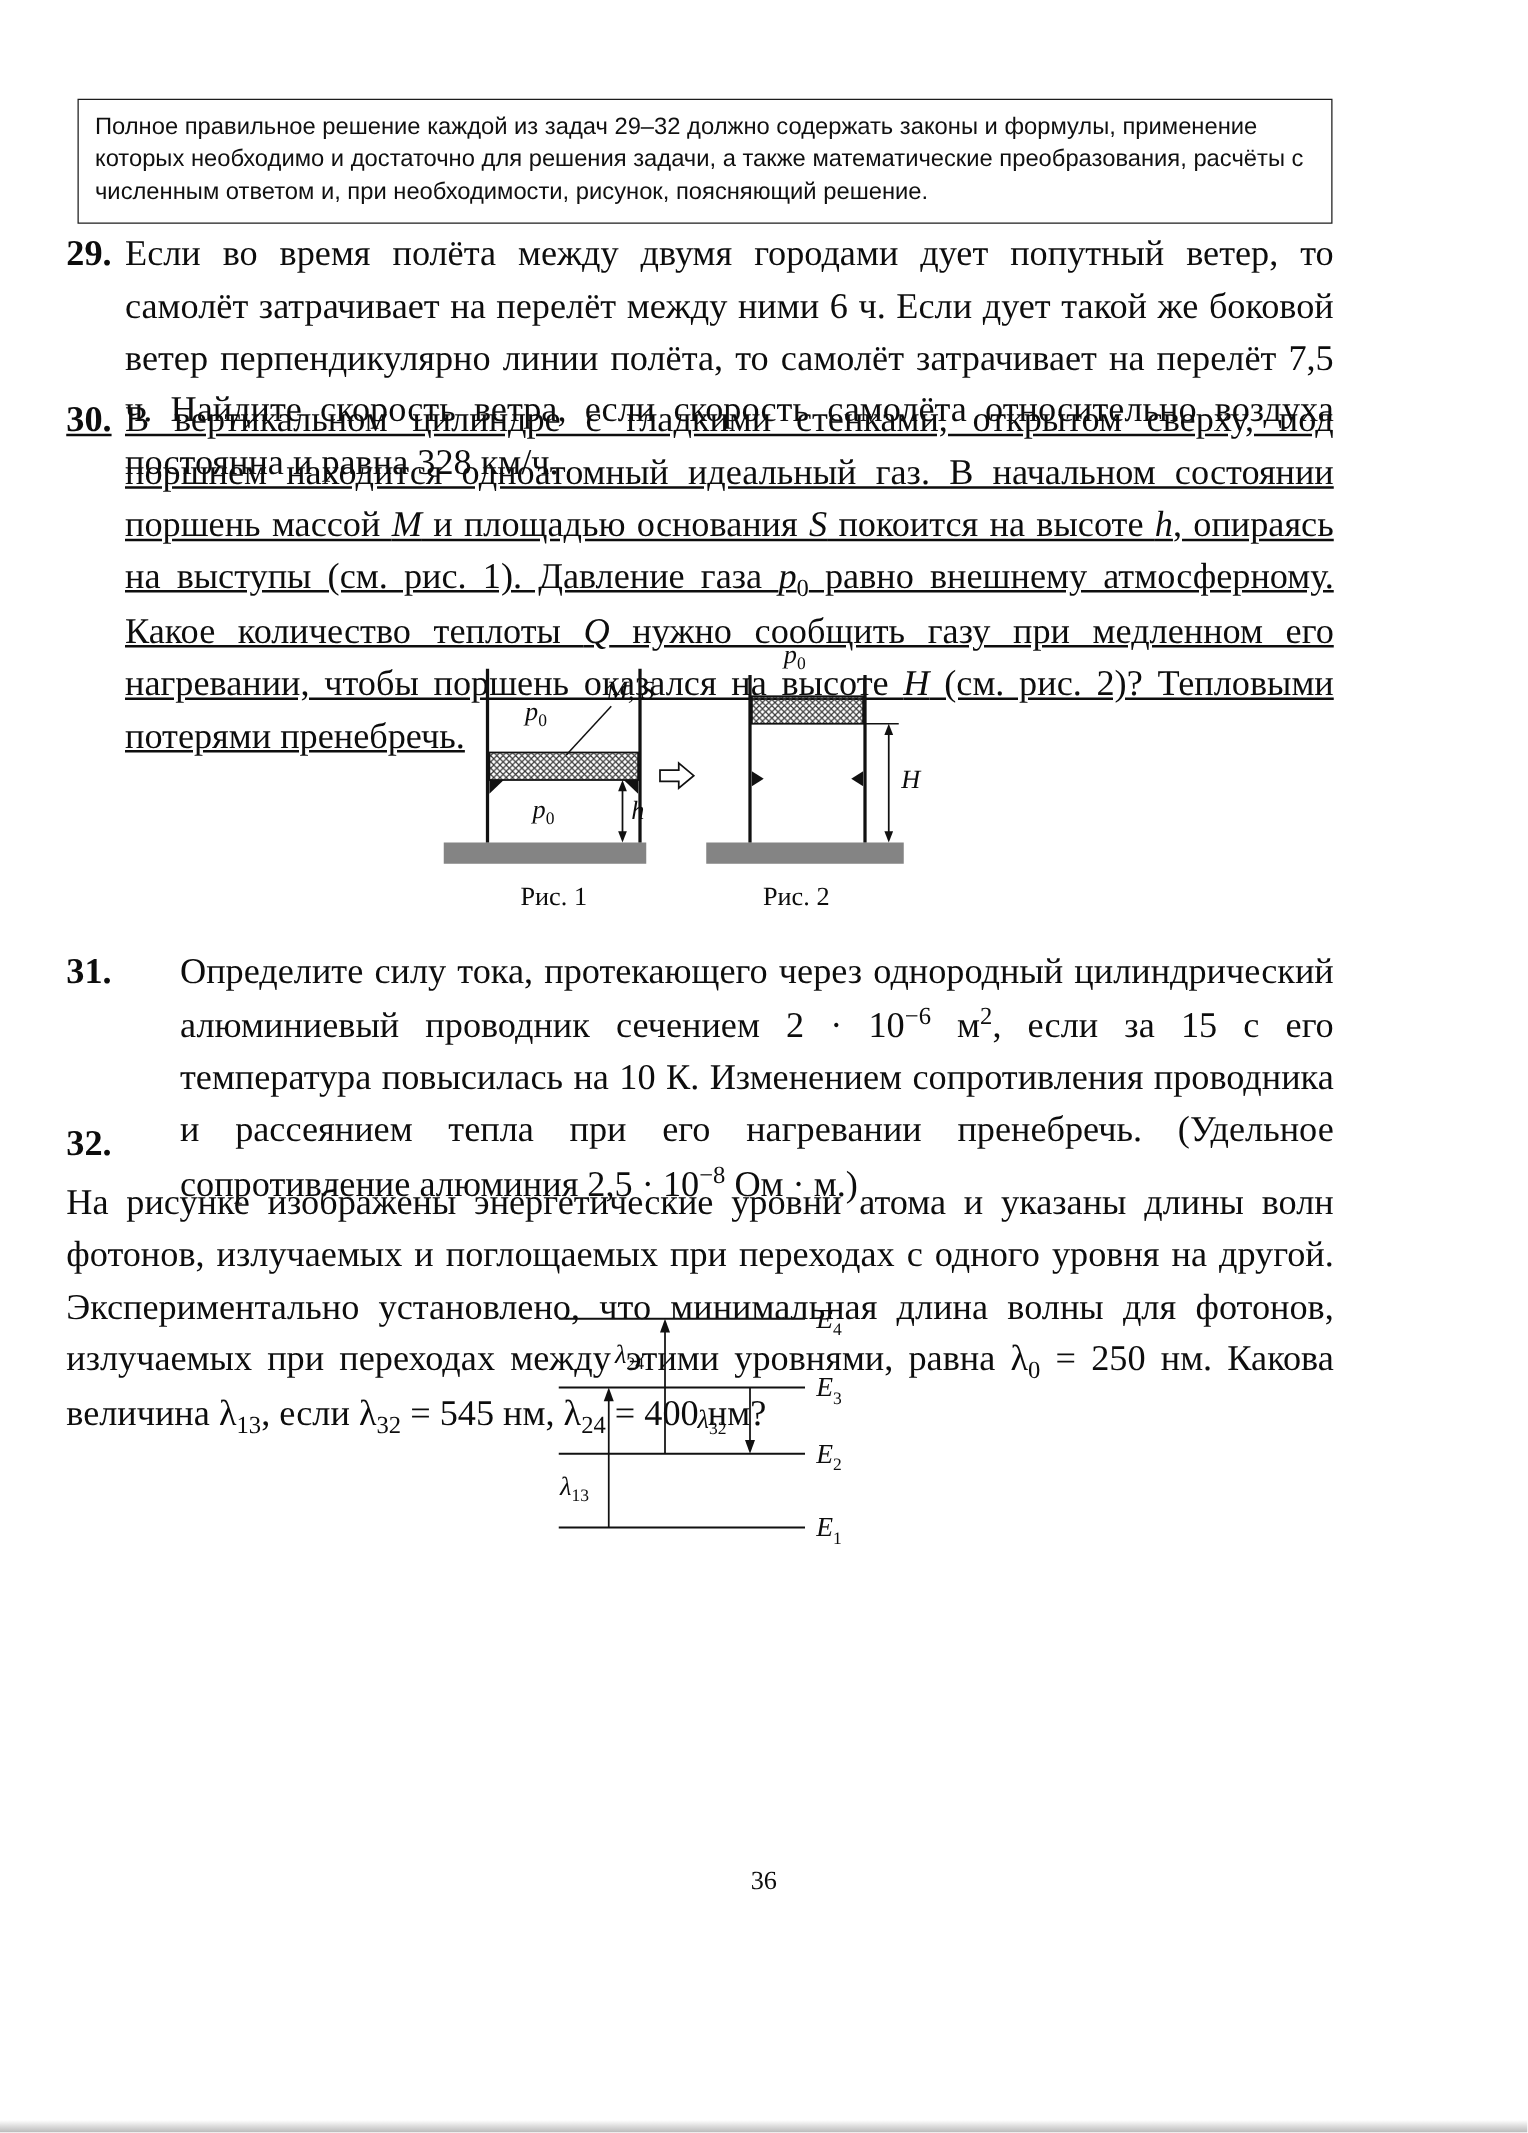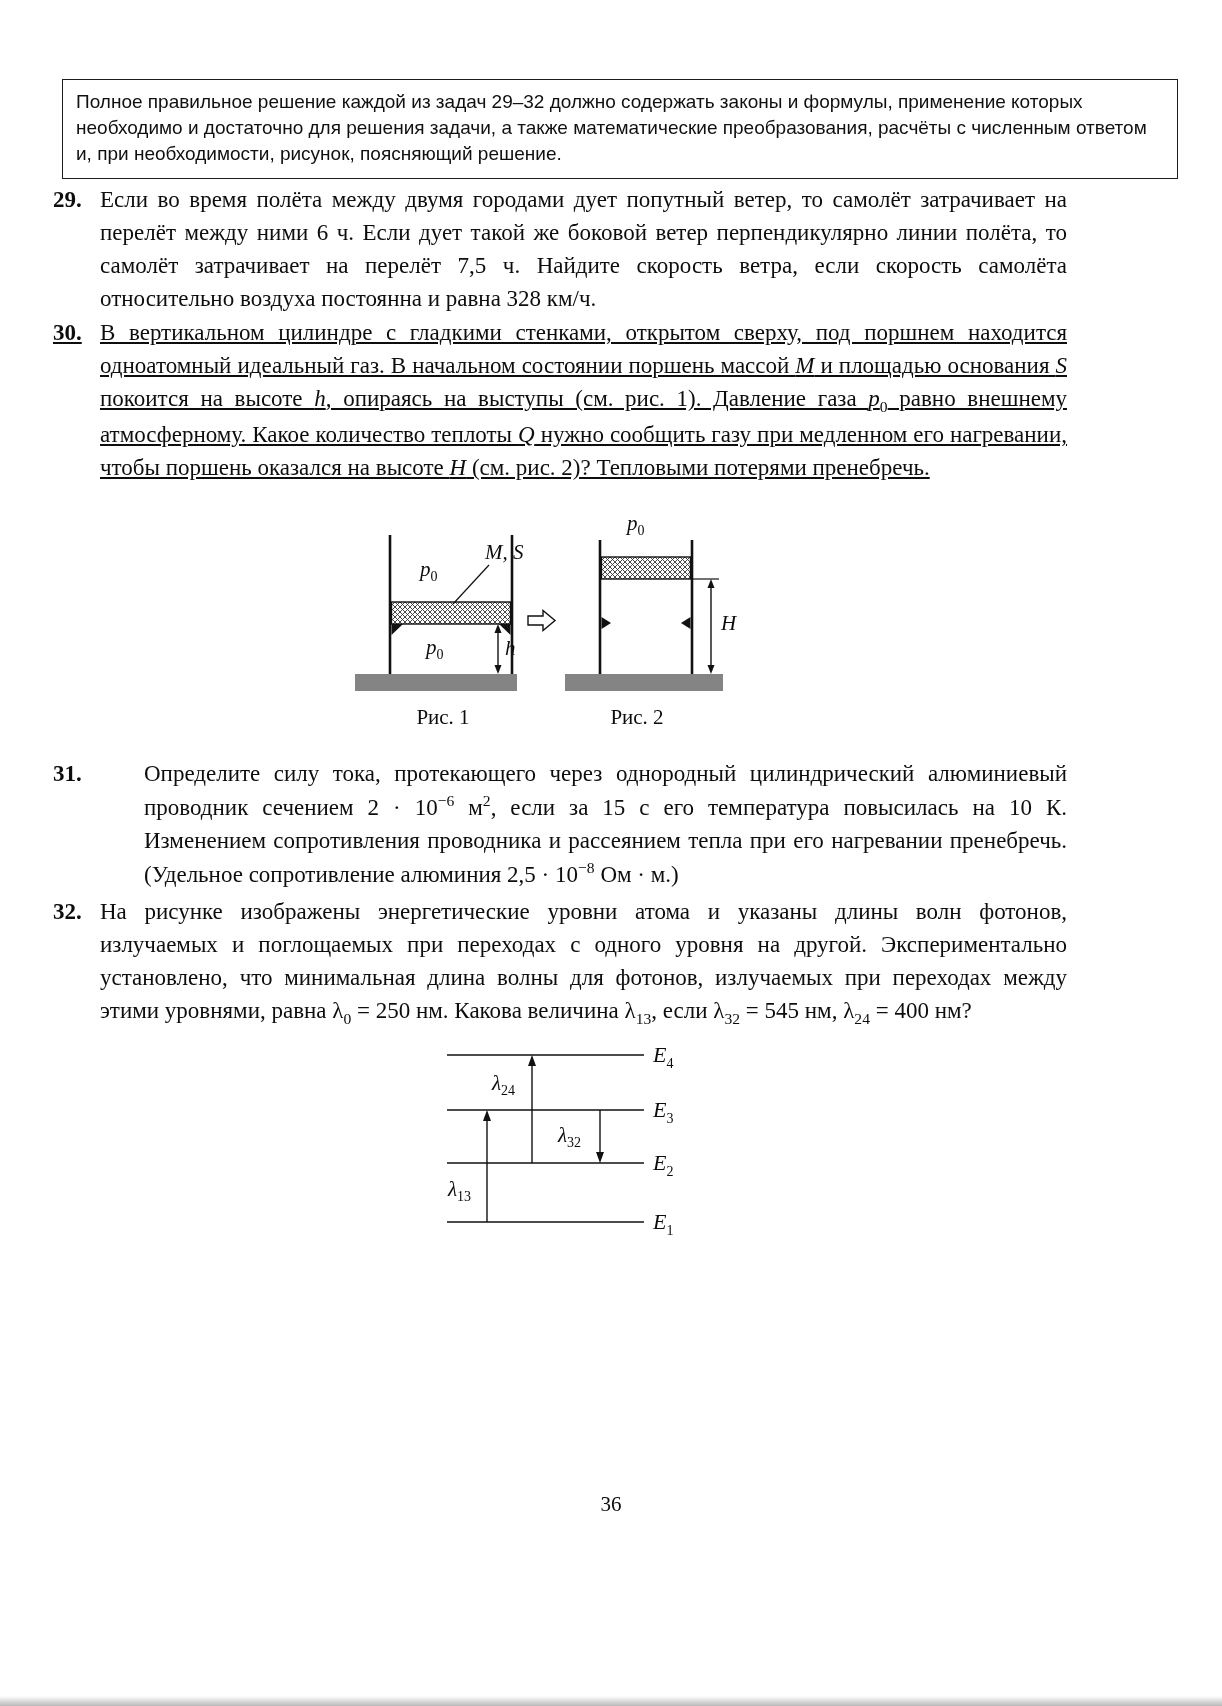--- a/index.html
+++ b/index.html
@@ -2,35 +2,35 @@
 <html lang="ru"><head>
 <meta charset="utf-8">
 <style>
   * { margin:0; padding:0; box-sizing:border-box; }
   html, body { background:#ffffff; }
   body {
     width:1222px; height:1706px; position:relative; overflow:hidden;
     font-family:"Liberation Serif","DejaVu Serif",serif; color:#0d0d0d;
   }
   .notice {
-    position:absolute; left:62px; top:79px; width:1116px;
+    position:absolute; left:62px; top:79px; width:1004px;
     border:1.5px solid #1c1c1c; padding:9px 13px 11px 13px;
     font-family:"Liberation Sans","DejaVu Sans",sans-serif;
     font-size:19px; line-height:1.37; text-align:left; color:#101010;
   }
-  .problem { position:absolute; left:53px; width:1014px; display:flex; font-size:23px; line-height:1.44; }
+  .problem { position:absolute; left:53px; width:1014px; display:flex; font-size:29px; line-height:1.44; }
   .problem .num { flex:0 0 47px; font-weight:700; }
   .problem .txt { flex:1; text-align:justify; hyphens:auto; }
   .problem .txt i { font-style:italic; }
   .txt sub { font-size:68%; }
   .txt sup { font-size:68%; }
   #p29 { top:183px; }
   #p30 { top:316px;text-decoration:underline; }
   #p31 { top:757px;gap:44px; }
-  #p32 { top:895px; }
+  #p32 { top:895px;flex-direction:column; }
 
   #fig-piston { position:absolute; left:340px; top:502px; }
   #fig-levels { position:absolute; left:432px; top:1038px; }
 
   svg text { font-family:"Liberation Serif","DejaVu Serif",serif; font-size:21px; fill:#0d0d0d; }
   svg .it  { font-style:italic; }
   svg .sub { font-size:14px; font-style:normal; }
   svg .cap { font-size:21px; }
   svg .lvl-label { font-size:22px; }
   svg .wall { stroke:#111; stroke-width:2.6; }

